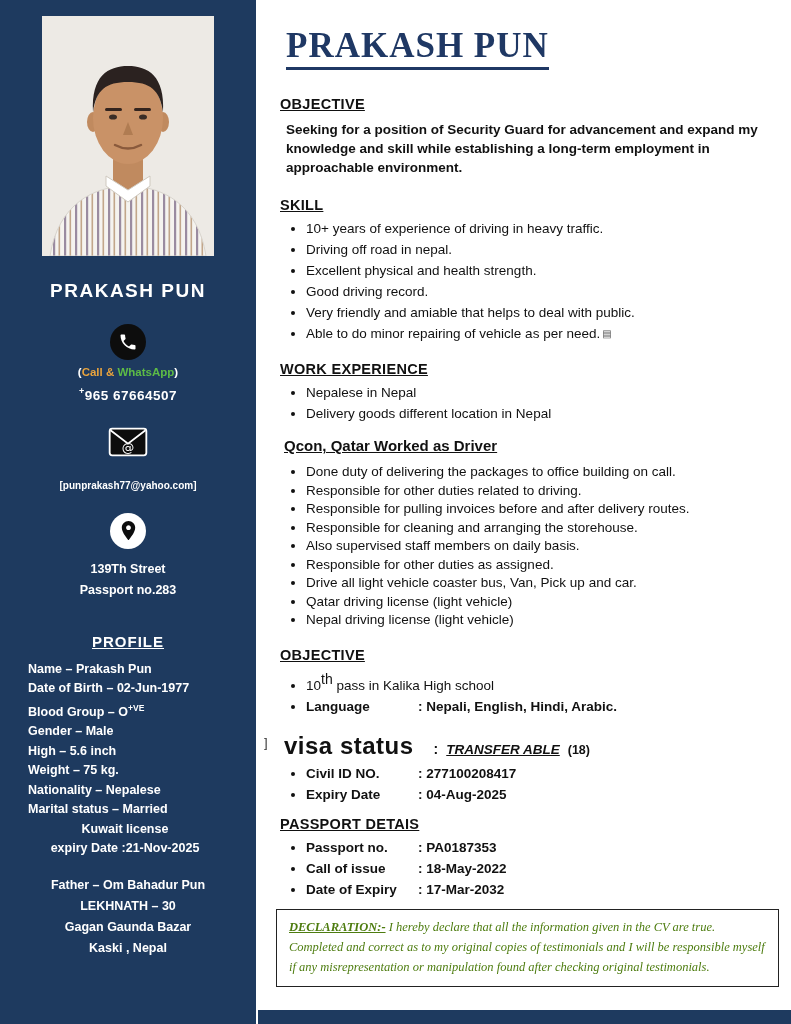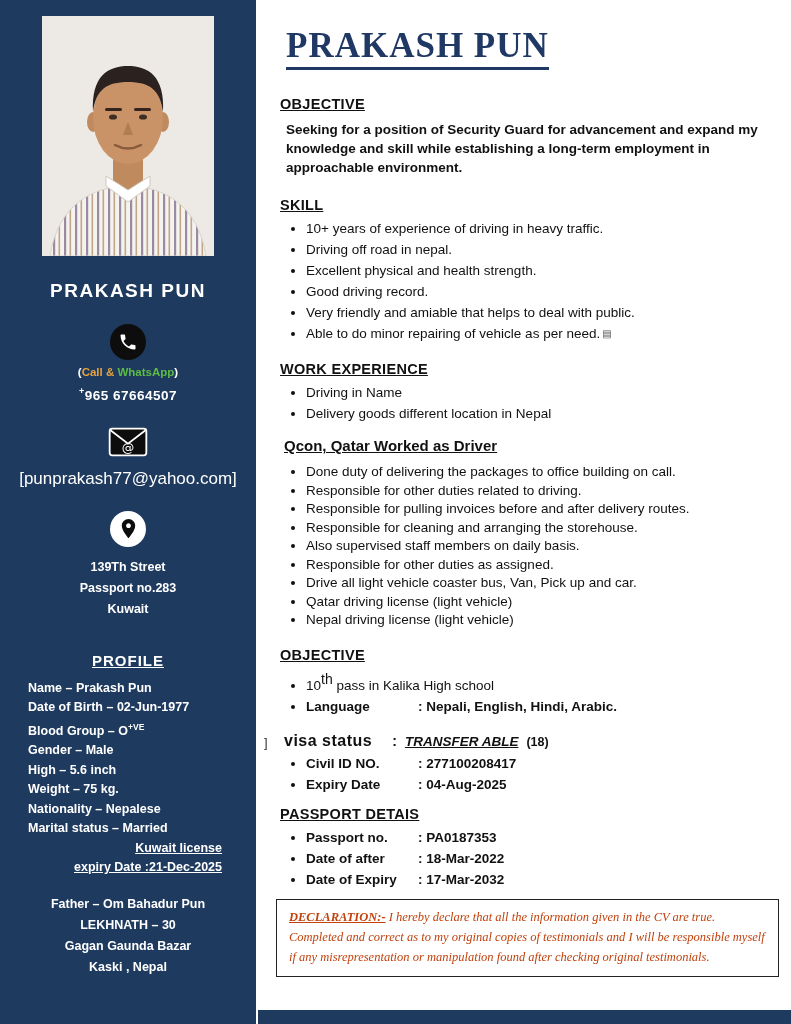--- a/index.html
+++ b/index.html
@@ -14,28 +14,28 @@
   .side-name{margin-top:24px;font-size:19px;font-weight:bold;letter-spacing:1.5px;}
   .icon-circle{width:36px;height:36px;border-radius:50%;background:#0d0d0d;display:flex;
                align-items:center;justify-content:center;margin:22px auto 6px auto;}
   .icon-circle--white{background:#ffffff;}
   .call-line{font-size:11.5px;font-weight:bold;margin-top:2px;}
   .call-word{color:#e8a33d;}
   .whatsapp-word{color:#5dbb46;}
   .phone-text{font-size:13.5px;font-weight:bold;margin-top:8px;letter-spacing:0.5px;}
   .phone-text sup{font-size:9px;}
   .email-wrap{margin:24px auto 0 auto;}
-  .email-text{font-size:17px;margin-top:8px;}
+  .email-text{font-size:10px;margin-top:19px;font-weight:bold;}
   .address{font-size:12.5px;font-weight:bold;line-height:21px;margin-top:10px;}
   .profile-h{margin:32px auto 10px auto;font-size:15px;font-weight:bold;
              text-decoration:underline;letter-spacing:1px;}
   .profile-lines{text-align:left;padding:0 10px 0 28px;font-size:12.5px;font-weight:bold;
                  line-height:19.5px;}
   .p-line sup{font-size:8.5px;}
-  .p-center{text-align:right;padding-right:24px;text-decoration:underline;}
+  .p-center{text-align:center;padding-right:24px;}
   .father{margin-top:16px;font-size:12.5px;font-weight:bold;line-height:21px;}
 
   
   .main{flex:1;padding:22px 8px 0 20px;box-sizing:border-box;position:relative;}
   .doc-title{display:inline-block;margin:4px 0 0 10px;font-family:"Liberation Serif",serif;
              font-size:35px;font-weight:bold;color:#1f3864;letter-spacing:1px;
              border-bottom:3px solid #1f3864;padding-bottom:1px;}
   .sec-h{font-size:14.5px;font-weight:bold;text-decoration:underline;letter-spacing:0.3px;
          margin:20px 0 8px 4px;}
   .sec-h--first{margin-top:26px;}
@@ -43,28 +43,28 @@
   ul.bullets{margin:4px 0 0 0;padding-left:30px;font-size:13.5px;}
   ul.bullets li{margin-bottom:6px;}
   ul.bullets--tight li{margin-bottom:3.5px;}
   .qcon-h{font-size:15px;font-weight:bold;text-decoration:underline;margin:16px 0 10px 8px;}
   .anchor-mark{font-size:10px;color:#555;margin-left:2px;vertical-align:1px;}
   .lv-label{display:inline-block;width:112px;font-weight:bold;}
   .lv-value{font-weight:bold;}
   .edu-degree sup{font-size:14px;}
   .visa-line{position:relative;margin:18px 0 6px 8px;display:flex;align-items:baseline;gap:8px;}
   .visa-bracket{position:absolute;left:-20px;top:3px;font-size:13px;color:#333;}
-  .visa-label{font-size:16px;font-weight:bold;letter-spacing:0.5px;}
+  .visa-label{font-size:24px;font-weight:bold;letter-spacing:0.5px;}
   .visa-colon{font-size:14px;font-weight:bold;margin-left:12px;}
   .visa-value{font-style:italic;font-weight:bold;text-decoration:underline;font-size:13.5px;}
   .visa-note{font-weight:bold;font-size:12.5px;}
   .passport-h{margin-top:14px;}
   .declaration{border:1.6px solid #222;padding:7px 12px 9px 12px;margin:12px 4px 0 0;
                font-family:"Liberation Serif",serif;font-style:italic;font-size:12.5px;
-               line-height:1.6;color:#c2410c;}
+               line-height:1.6;color:#4d7c0f;}
   .decl-label{font-weight:bold;text-decoration:underline;}
   .bottom-bar{position:absolute;left:258px;right:0;bottom:0;height:14px;background:#1e3a5f;}
 </style>
 </head>
 <body>
 
 <div class="page">
 
   <aside class="sidebar">
 
@@ -114,35 +114,34 @@
     <div class="email-text">[punprakash77@yahoo.com]</div>
 
     <span class="icon-circle icon-circle--white">
       <svg viewBox="0 0 24 24" width="23" height="23">
         <path fill="#0d0d0d" d="M12 2C8.13 2 5 5.13 5 9c0 5.25 7 13 7 13s7-7.75 7-13c0-3.87-3.13-7-7-7zm0 9.5c-1.38 0-2.5-1.12-2.5-2.5s1.12-2.5 2.5-2.5 2.5 1.12 2.5 2.5-1.12 2.5-2.5 2.5z"></path>
       </svg>
     </span>
     <div class="address">
       <div>139Th Street</div>
       <div>Passport no.283</div>
-      <div>Kuwait</div>
     </div>
 
     <div class="profile-h">PROFILE</div>
     <div class="profile-lines">
       <div class="p-line">Name – Prakash Pun</div>
       <div class="p-line">Date of Birth – 02-Jun-1977</div>
       <div class="p-line"><span>Blood Group – O</span><sup>+VE</sup></div>
       <div class="p-line">Gender – Male</div>
       <div class="p-line">High – 5.6 inch</div>
       <div class="p-line">Weight – 75 kg.</div>
       <div class="p-line">Nationality – Nepalese</div>
       <div class="p-line">Marital status – Married</div>
       <div class="p-line p-center">Kuwait license</div>
-      <div class="p-line p-center">expiry Date :21-Dec-2025</div>
+      <div class="p-line p-center">expiry Date :21-Nov-2025</div>
     </div>
 
     <div class="father">
       <div>Father – Om Bahadur Pun</div>
       <div>LEKHNATH – 30</div>
       <div>Gagan Gaunda Bazar</div>
       <div>Kaski ,  Nepal</div>
     </div>
   </aside>
 
@@ -161,21 +160,21 @@
       <li>Driving off road in nepal.</li>
       <li>Excellent physical and health strength.</li>
       <li>Good driving record.</li>
       <li>Very friendly and amiable that helps to deal with public.</li>
       <li><span>Able to do minor repairing of vehicle as per need.</span><span class="anchor-mark">▤</span></li>
     </ul>
 
     
     <div class="sec-h">WORK EXPERIENCE</div>
     <ul class="bullets">
-      <li>Driving in Name</li>
+      <li>Nepalese in Nepal</li>
       <li>Delivery goods different location in Nepal</li>
     </ul>
 
     <div class="qcon-h">Qcon, Qatar Worked as Driver</div>
     <ul class="bullets bullets--tight">
       <li>Done duty of delivering the packages to office building on call.</li>
       <li>Responsible for other duties related to driving.</li>
       <li>Responsible for pulling invoices before and after delivery routes.</li>
       <li>Responsible for cleaning and arranging the storehouse.</li>
       <li>Also supervised staff members on daily basis.</li>
@@ -202,21 +201,21 @@
     </div>
     <ul class="bullets">
       <li><span class="lv-label">Civil ID NO.</span><span class="lv-value">: 277100208417</span></li>
       <li><span class="lv-label">Expiry Date</span><span class="lv-value">: 04-Aug-2025</span></li>
     </ul>
 
     
     <div class="sec-h passport-h">PASSPORT DETAIS</div>
     <ul class="bullets">
       <li><span class="lv-label">Passport no.</span><span class="lv-value">: PA0187353</span></li>
-      <li><span class="lv-label">Date of after</span><span class="lv-value">: 18-Mar-2022</span></li>
+      <li><span class="lv-label">Call of issue</span><span class="lv-value">: 18-May-2022</span></li>
       <li><span class="lv-label">Date of Expiry</span><span class="lv-value">: 17-Mar-2032</span></li>
     </ul>
 
     
     <div class="declaration">
       <span class="decl-label">DECLARATION:-</span><span> I hereby declare that all the information given in the CV are  true. Completed and correct as to my original copies of testimonials and I will  be responsible myself if any misrepresentation or manipulation found after checking original testimonials.</span>
     </div>
   </main>
 
   <div class="bottom-bar"></div>

